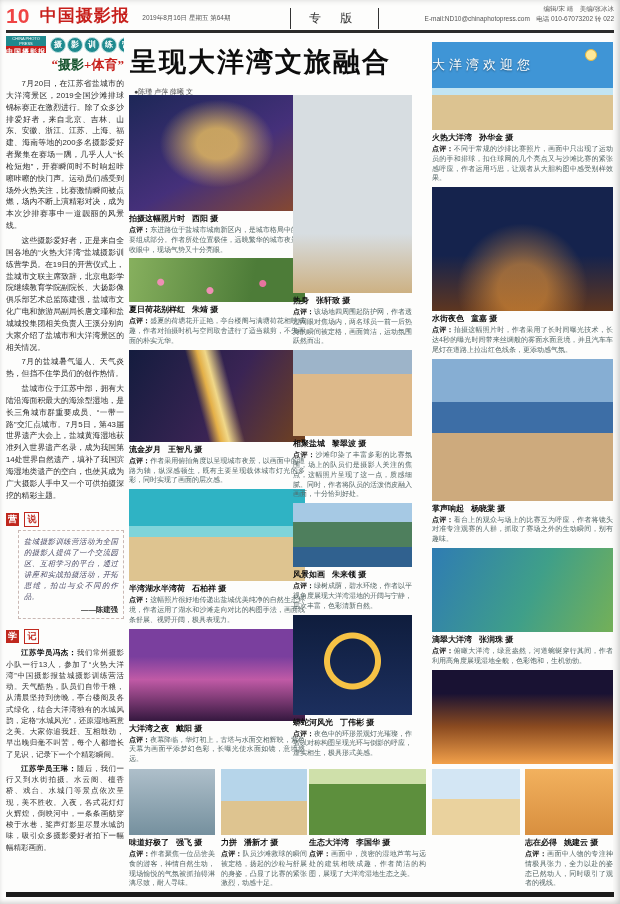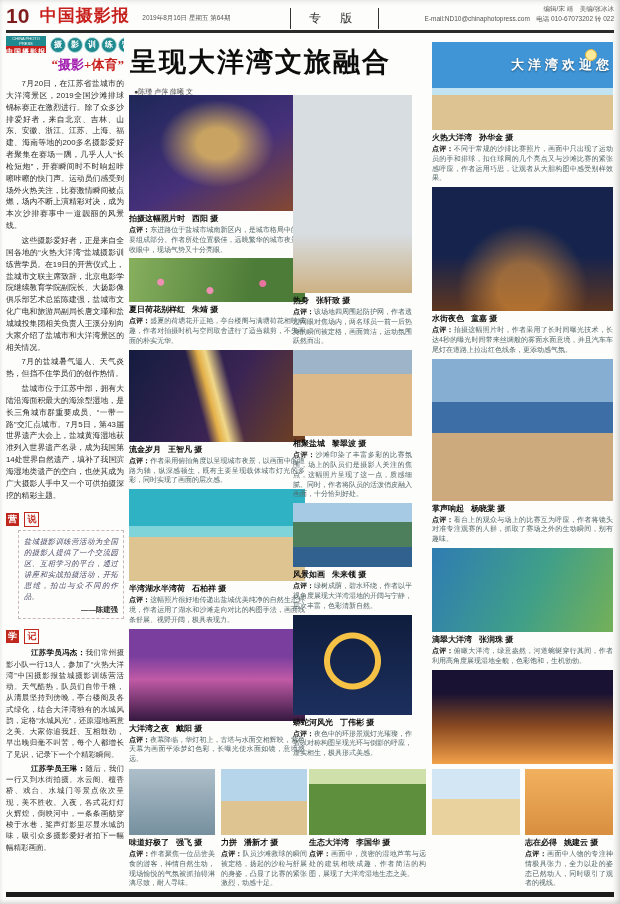--- a/index.html
+++ b/index.html
@@ -1,21 +1,21 @@
 <!DOCTYPE html>
 <html><head>
 <meta charset="utf-8">
 <style>
   html,body{margin:0;padding:0;background:#d8d8d8;}
   .page{position:relative;width:620px;height:904px;background:#fdfdfc;overflow:hidden;
         font-family:"Liberation Sans","DejaVu Sans",sans-serif;color:#222;
         box-shadow:inset -3px 0 6px rgba(0,0,0,.15), inset 0 -2px 4px rgba(0,0,0,.08);}
   
   .hdr{position:absolute;left:6px;top:4px;width:608px;height:26px;}
-  .pageno{font-size:21px;font-weight:bold;color:#7f1d1d;display:inline-block;vertical-align:top;}
+  .pageno{font-size:21px;font-weight:bold;color:#ef4444;display:inline-block;vertical-align:top;}
   .mast{font-size:17px;font-weight:bold;color:#c71f1b;display:inline-block;margin-left:6px;vertical-align:top;letter-spacing:1px;}
   .dateline{font-size:6.5px;color:#555;display:inline-block;margin-left:8px;margin-top:10px;vertical-align:top;}
   .section-tag{position:absolute;left:284px;top:4px;font-size:12px;letter-spacing:8px;color:#333;
         border-left:1px solid #333;border-right:1px solid #333;padding:2px 18px;}
   .hdr-right{position:absolute;right:0;top:0;text-align:right;font-size:6.5px;color:#555;line-height:1.6;}
   .rule-top{position:absolute;left:6px;top:30px;width:608px;height:3px;background:#2b2b2b;}
   .rule-bottom{position:absolute;left:6px;top:892px;width:608px;height:5px;background:#1c1c1c;}
   
   .col{position:absolute;overflow:hidden;}
   #col1{left:6px;top:36px;width:118px;height:853px;}
@@ -27,37 +27,37 @@
   
   .brand{margin-bottom:4px;}
   .logo-row{display:flex;align-items:center;}
   .logo-box{background:#c71f1b;color:#fff;width:40px;height:17px;text-align:center;overflow:hidden;flex:0 0 auto;}
   .logo-en{display:block;font-size:4px;line-height:5px;background:#1f8a8f;letter-spacing:0;}
   .logo-cn{display:block;font-size:7px;font-weight:bold;line-height:11px;letter-spacing:1px;}
   .badges{display:flex;margin-left:3px;}
   .badge-circle{width:14px;height:14px;border-radius:50%;background:#1f8a8f;color:#fff;
         font-size:8px;font-weight:bold;text-align:center;line-height:14px;margin-left:1px;border:1px solid #bfe0e0;}
   .slogan{text-align:right;font-size:13px;font-weight:bold;margin-top:3px;font-family:"Liberation Serif","DejaVu Serif",serif;}
-  .slogan .dk{color:#a21caf;} .slogan .rd{color:#c71f1b;} .slogan .qt{color:#c71f1b;}
+  .slogan .dk{color:#14532d;} .slogan .rd{color:#c71f1b;} .slogan .qt{color:#c71f1b;}
   
   .headline{position:absolute;left:130px;top:44px;width:296px;height:48px;}
   .headline h1{margin:0;font-size:27px;font-weight:900;letter-spacing:2px;color:#0d0d0d;display:inline;}
   .byline{font-size:7px;color:#444;margin-left:4px;white-space:nowrap;}
   
   .art p{font-size:7.8px;line-height:1.52;text-align:justify;text-indent:2em;margin:0 0 3px;color:#2b2b2b;}
   
   .notebox{margin:6px 0 4px;}
   .badge-pair{margin-bottom:3px;}
   .bsq1{display:inline-block;width:13px;height:13px;background:#c0281e;color:#fff;font-size:9px;font-weight:bold;text-align:center;line-height:13px;}
   .bsq2{display:inline-block;width:13px;height:13px;border:1px solid #c0281e;color:#c0281e;font-size:9px;font-weight:bold;text-align:center;line-height:13px;margin-left:1px;}
   .camp-quote{border:1px dashed #c9b8b4;padding:5px 5px 3px;font-size:7.4px;line-height:1.5;color:#4a4a66;
         font-style:italic;text-align:justify;margin-left:12px;}
   .sig{text-align:right;font-weight:bold;font-style:normal;color:#333;margin-top:2px;}
   .study p{font-size:7.5px;line-height:1.5;text-align:justify;margin:0 0 3px;color:#333;text-indent:2em;}
-  .study b{color:#111;margin-left:10px;}
+  .study b{color:#111;}
   
   .card{margin:0 0 4px;}
   .ph{width:100%;position:relative;}
   .cap{font-size:8px;font-weight:bold;color:#111;margin:2px 0 1px;white-space:nowrap;overflow:hidden;}
   .cap .credit{margin-left:7px;}
   .cmt{font-size:7px;line-height:1.4;color:#566;text-align:justify;margin:0;}
   .cmt b{color:#222;font-style:normal;}
   
   .c2a{height:116px;background:radial-gradient(ellipse at 50% 42%,rgba(247,202,92,.75) 0 16%,transparent 46%),linear-gradient(150deg,#1d2757,#45307a 55%,#8a4a2c);}
   .c2b{height:44px;background:radial-gradient(circle at 18% 55%,#ef8fb4 0 3px,transparent 4px),radial-gradient(circle at 46% 74%,#ef8fb4 0 3px,transparent 4px),radial-gradient(circle at 76% 58%,#e8739f 0 3px,transparent 4px),linear-gradient(100deg,#87b05e,#4d7c38 70%);}
@@ -71,21 +71,21 @@
   .c4a{height:88px;background:linear-gradient(#3f95d6 0 52%,#c2e4f2 52% 60%,#dcc391 60%);}
   .c4b{height:124px;background:radial-gradient(circle at 50% 82%,rgba(247,160,58,.55) 0 18%,transparent 48%),linear-gradient(#15234d 0 55%,#5e3620);}
   .c4c{height:142px;background:linear-gradient(#86aed3 0 30%,#3d6ea6 30% 52%,#cdaa7d 52%);}
   .c4d{height:84px;background:linear-gradient(115deg,#2f7cb3,#3f9f89 55%,#74b058);}
   .c4e{height:94px;background:linear-gradient(#191233 0 25%,#8a4a20 60%,#f2a04a);}
   .b1{height:66px;background:linear-gradient(#aebfca,#75909e);}
   .b2{height:66px;background:linear-gradient(#b6d5ea 0 48%,#dec490 48%);}
   .b3{height:66px;background:linear-gradient(#cfe0aa 0 22%,#5d8f3d 22%);}
   .b4{height:66px;background:linear-gradient(#d3e6f4 0 45%,#ead29e 45%);}
   .b5{height:66px;background:linear-gradient(#f2b15e,#d88f3f);}
-  .overlay-txt{position:absolute;top:14px;left:0;width:100%;text-align:right;color:#fff;font-weight:bold;
+  .overlay-txt{position:absolute;top:14px;left:0;width:100%;text-align:left;color:#fff;font-weight:normal;
         font-size:13px;letter-spacing:4px;text-shadow:0 1px 2px rgba(0,0,0,.45);}
   .vball{position:absolute;top:7px;right:16px;width:10px;height:10px;border-radius:50%;background:#ffe99a;border:1px solid #e8b83a;}
 </style>
 </head>
 <body>
 
 <div class="page">
 
   <div class="hdr">
     <span class="pageno">10</span>

